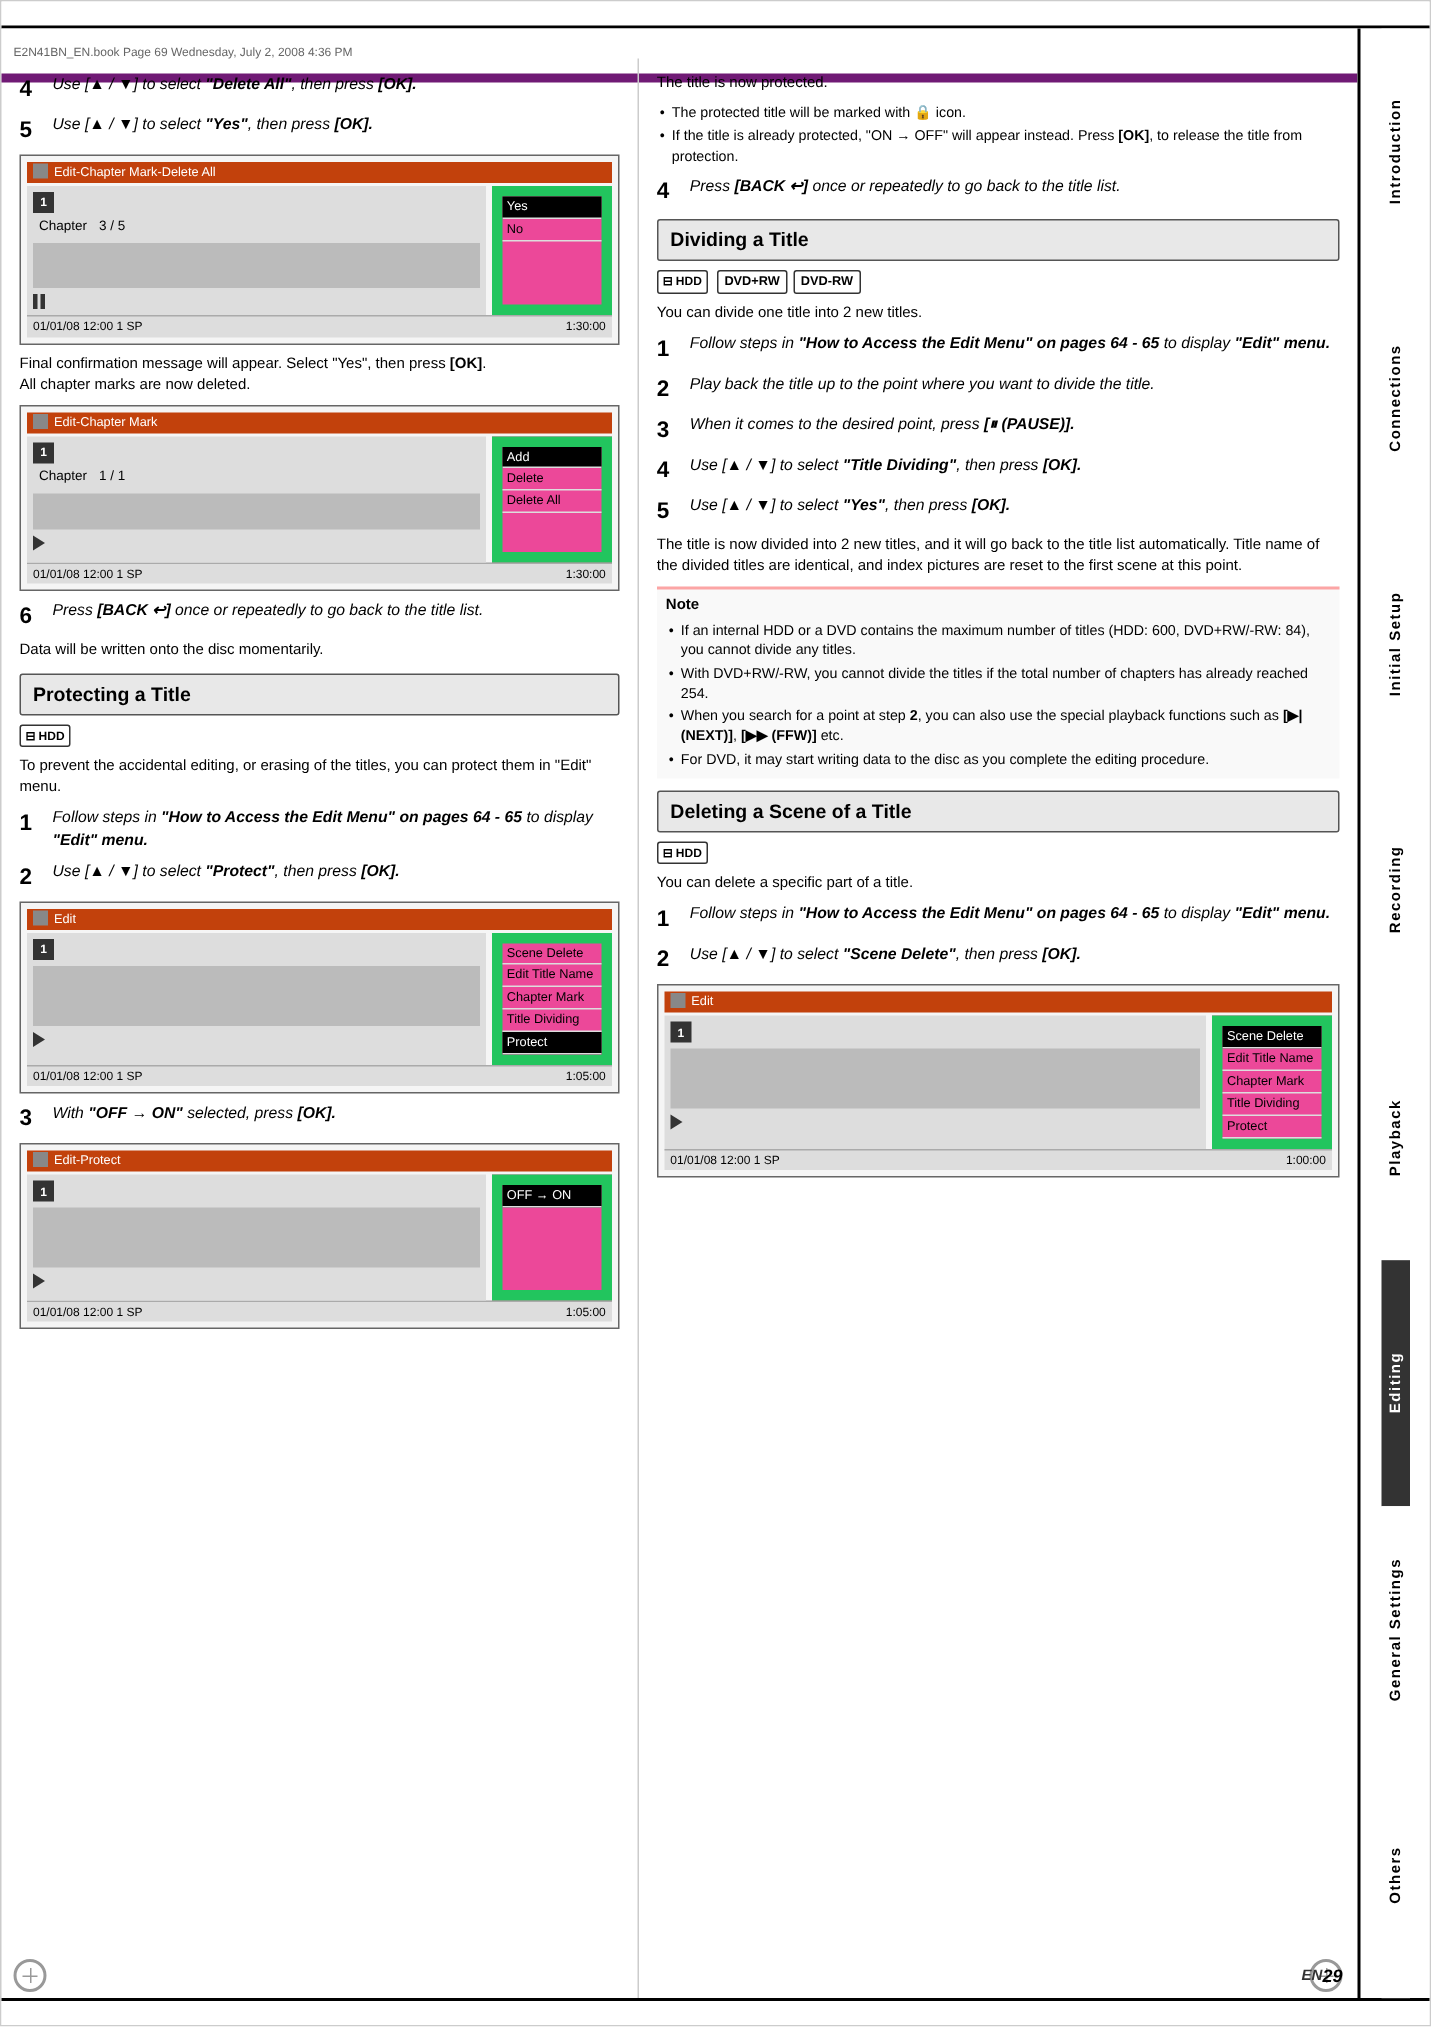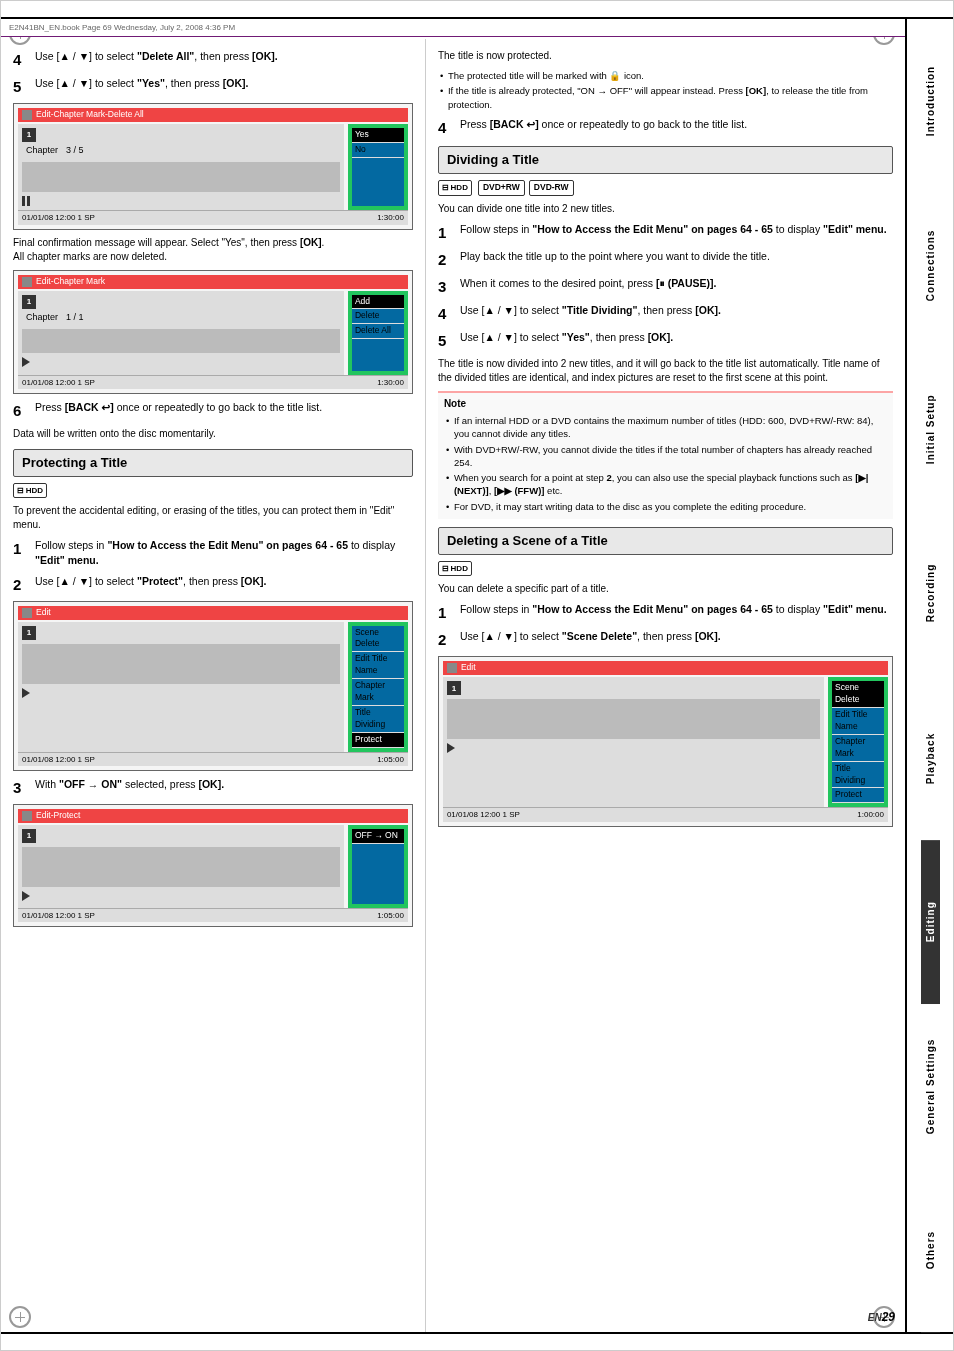--- a/index.html
+++ b/index.html
@@ -92,23 +92,23 @@
       font-size: 10.5px;
       line-height: 1.4;
     }
 
     
     .header-line {
       position: absolute;
       top: 18px;
       left: 0;
       right: 48px;
-      height: 18px;
+      height: 36px;
       background: #fff;
-      border-bottom: 1px solid #701a75;
+      border-bottom: 6px solid #701a75;
       font-size: 8px;
       color: #666;
       padding: 4px 8px;
       display: flex;
       align-items: center;
     }
 
     .step-num {
       font-weight: bold;
       font-size: 15px;
@@ -121,20 +121,21 @@
       align-items: flex-start;
     }
 
     .step-line .step-num {
       min-width: 18px;
     }
 
     .step-text {
       font-size: 10.5px;
       line-height: 1.4;
+      font-style: italic;
     }
 
     .step-text strong {
       font-weight: bold;
     }
 
     .sub-text {
       font-size: 10px;
       margin-bottom: 6px;
       margin-left: 0;
@@ -176,26 +177,25 @@
     
     .screen-mockup {
       border: 1.5px solid #666;
       background: #f5f5f5;
       margin: 6px 0;
       padding: 4px;
       font-size: 9px;
     }
 
     .screen-title-bar {
-      background: #ef4444;
+      background: #c2410c;
       color: #fff;
       font-size: 8.5px;
       padding: 1px 4px;
       display: flex;
-      align-items: center;
       gap: 4px;
       margin-bottom: 2px;
     }
 
     .screen-title-bar .icon-square {
       width: 10px;
       height: 10px;
       background: #888;
       display: inline-block;
     }
@@ -206,23 +206,23 @@
       min-height: 50px;
     }
 
     .screen-left {
       flex: 1;
       background: #ddd;
       position: relative;
     }
 
     .screen-right {
-      width: 60px;
-      background: #0369a1;
-      border: 4px solid #22c55e;
+      width: 80px;
+      background: #ec4899;
+      border: 7px solid #22c55e;
     }
 
     .screen-menu-item {
       padding: 1px 3px;
       font-size: 8.5px;
       border-bottom: 1px solid #ddd;
     }
 
     .screen-menu-item.highlighted {
       background: #000;

